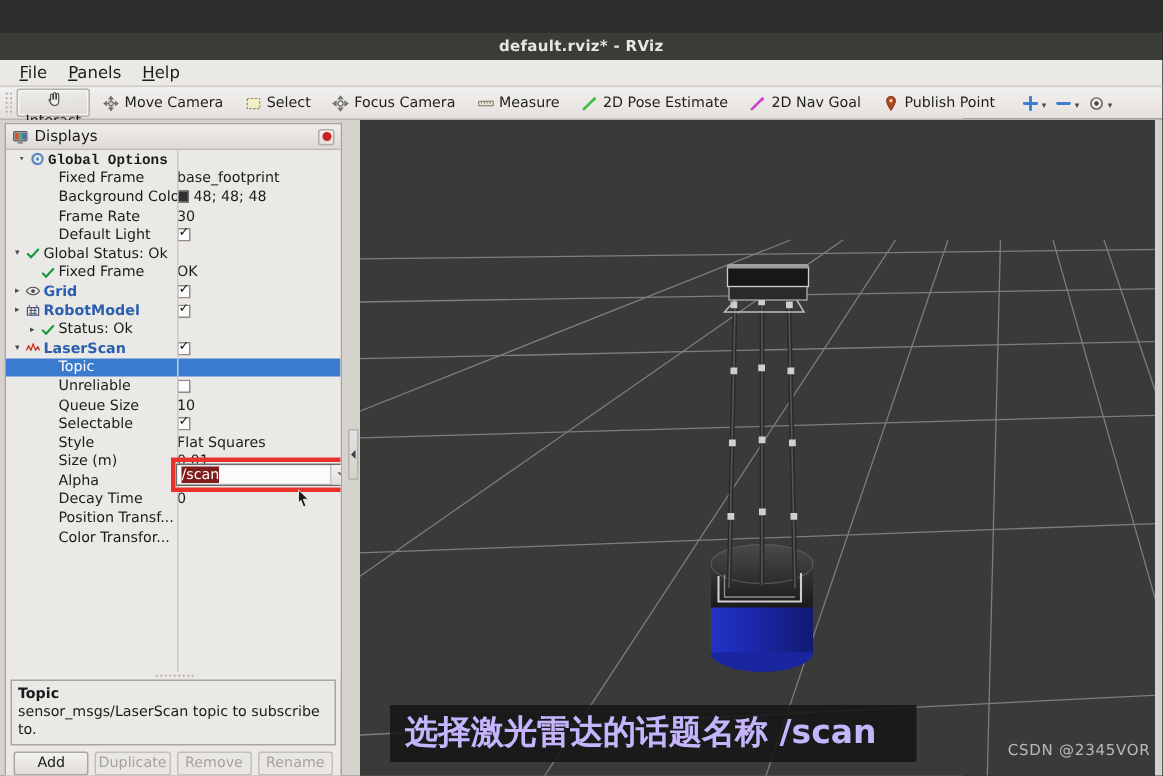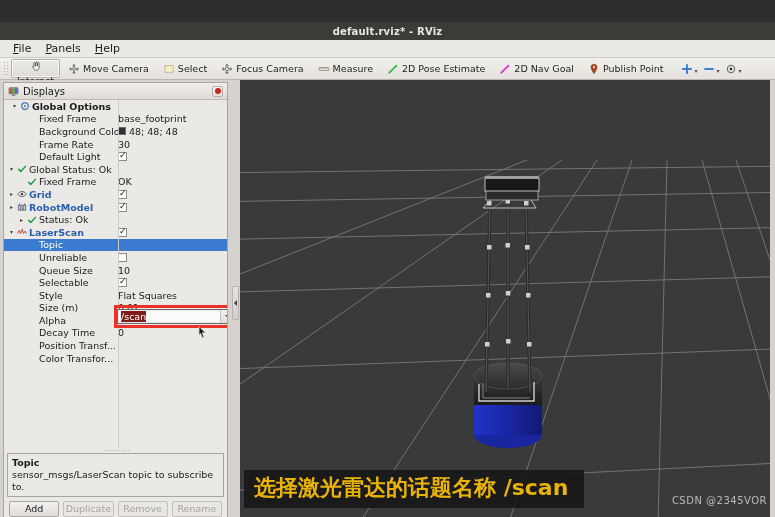--- a/index.html
+++ b/index.html
@@ -224,24 +224,24 @@
     border-right:3px solid #3f3f3f;
   }
 
   
   .viewport{
     position:absolute; left:240px; top:58px; width:535px; height:445px;
     background:#3a3a3a; overflow:hidden;
   }
   .viewport svg{ position:absolute; left:0; top:0; }
   .caption{
-    position:absolute; left:4px; bottom:17px;
+    position:absolute; left:20px; bottom:17px;
     background:rgba(22,22,22,0.88);
-    color:#eab308; font-size:22px; font-weight:bold;
-    padding:3px 16px 5px 10px; white-space:nowrap;
+    color:#c4b5fd; font-size:22px; font-weight:bold;
+    padding:3px 27px 5px 10px; white-space:nowrap;
     letter-spacing:0px;
   }
   .csdn{
     position:absolute; right:8px; bottom:19px;
     font-size:10px; color:rgba(225,225,225,0.75);
     letter-spacing:0.5px; white-space:nowrap;
   }
 
   
   .statusbar{
@@ -383,21 +383,21 @@
           <path d="M5.5 13.5h5" stroke="#5c5c5c" stroke-width="1.3"></path>
         </svg>
         <span class="ph-title">Displays</span>
         <span class="close-dot">
             <i></i>
           </span>
       </div>
 
       <div class="tree" id="tree">
           <div class="row">
-            <div class="lcell" style="padding-left: 6px;">
+            <div class="lcell" style="padding-left: 6px; font-family: Liberation Mono, monospace;">
               <span class="arrow">▾</span>
               <span class="ico">
                 <svg xmlns="http://www.w3.org/2000/svg" viewBox="0 0 16 16" width="10" height="10">
                   <circle cx="8" cy="8" r="5.4" fill="none" stroke="#5d87c4" stroke-width="2.4"></circle>
                   <circle cx="8" cy="8" r="1.8" fill="#5d87c4"></circle>
                 </svg>
               </span>
               <span class="label bold">Global Options</span>
             </div>
             <div class="rcell"></div>

